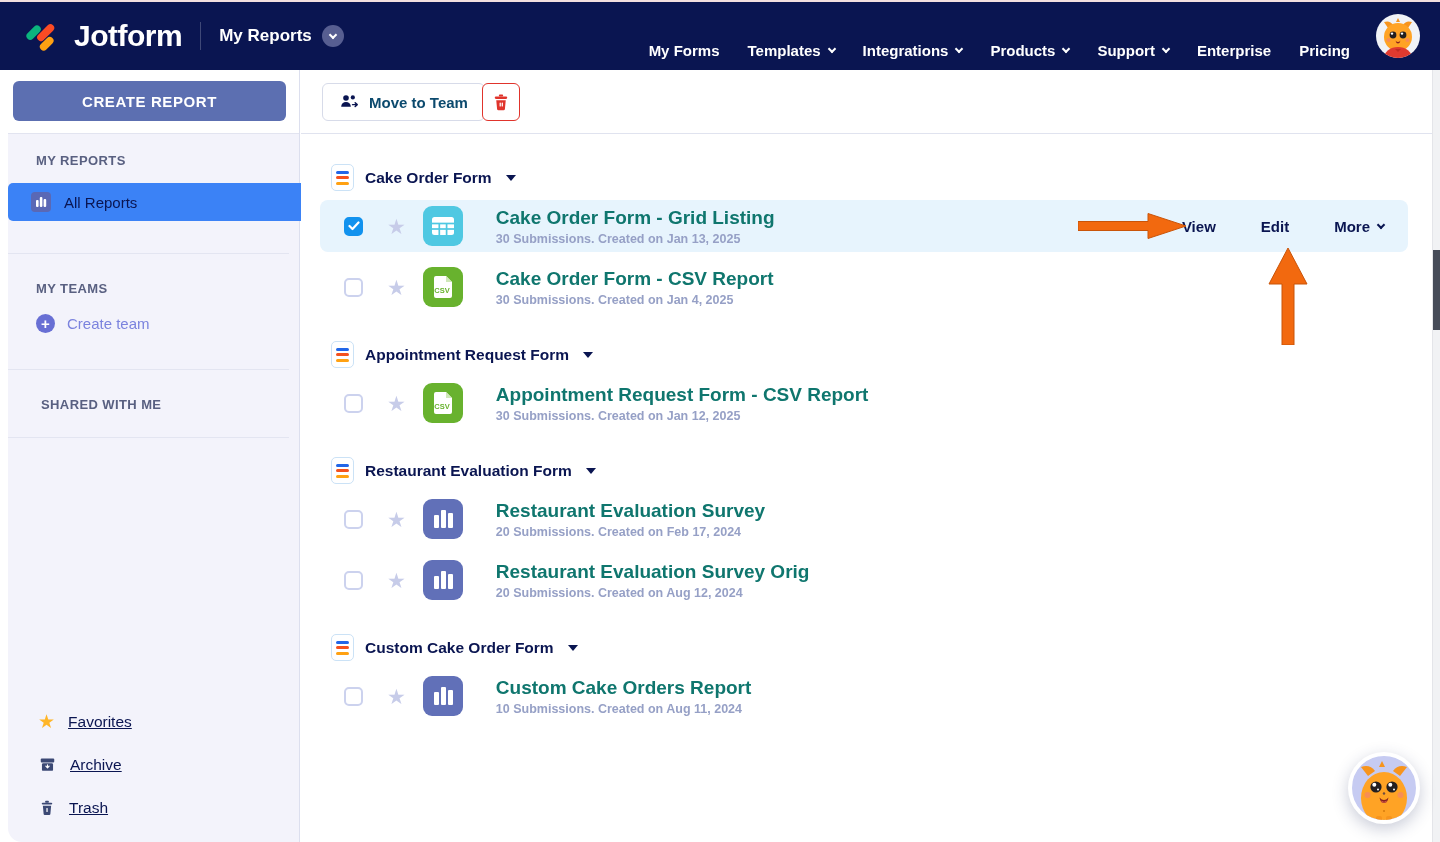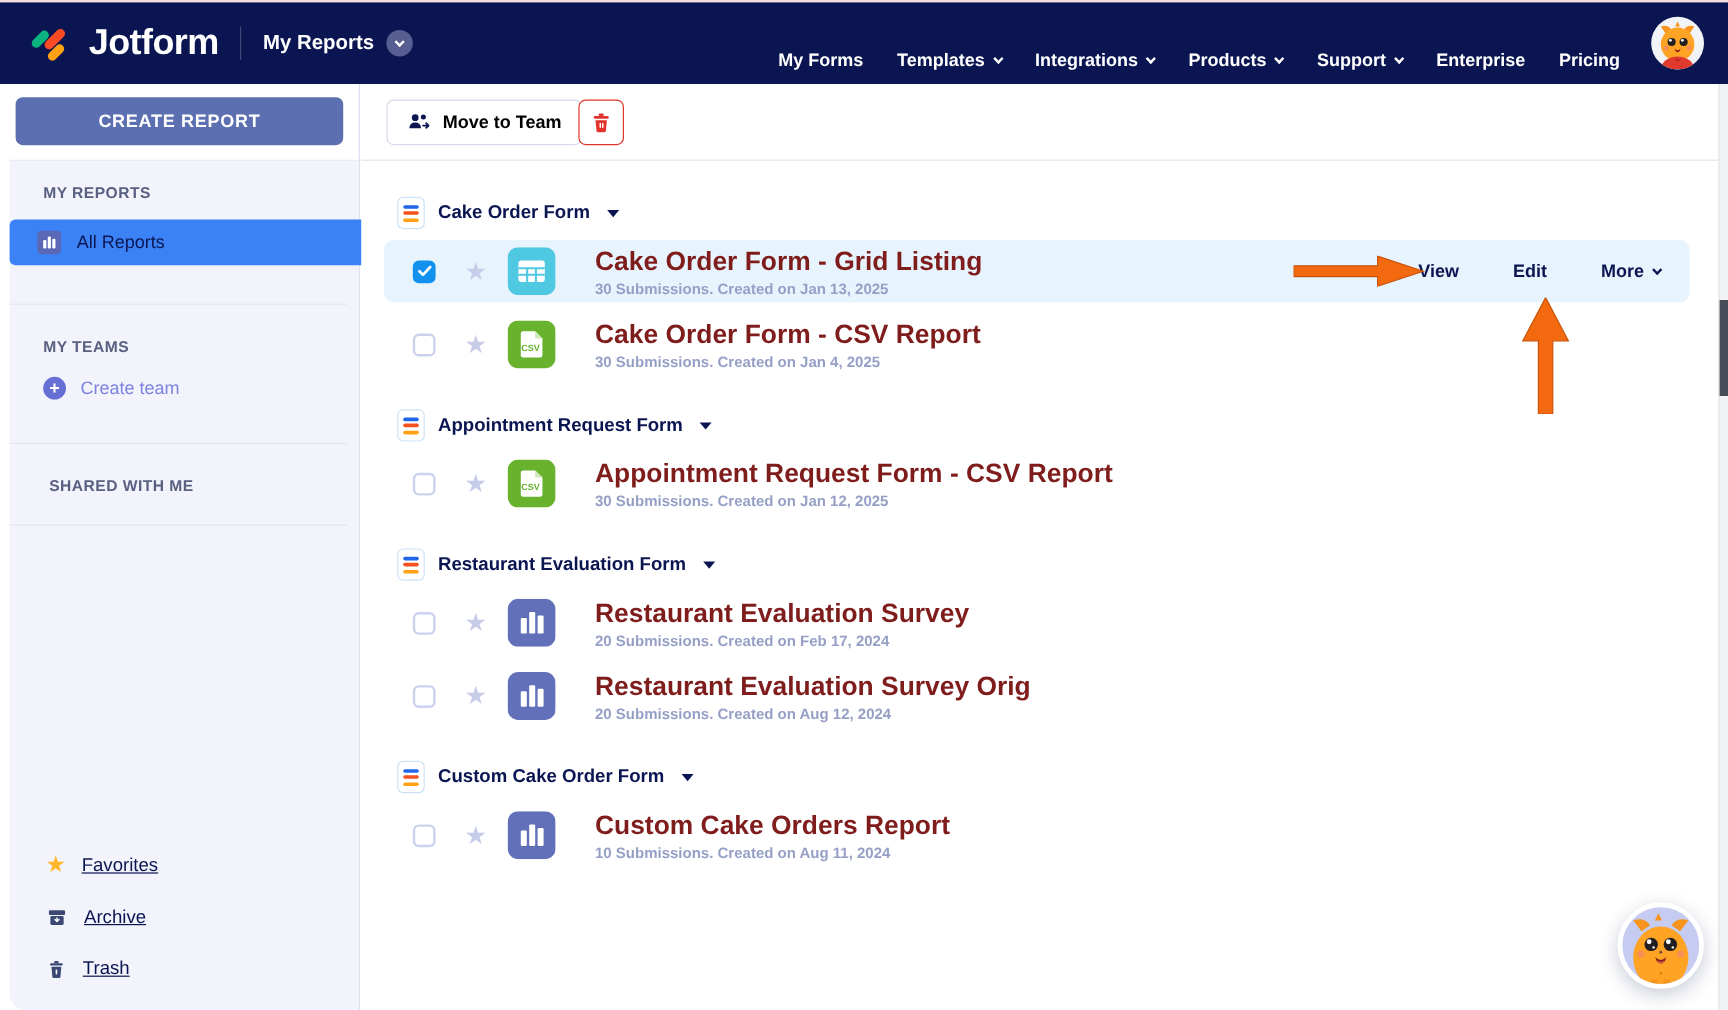--- a/index.html
+++ b/index.html
@@ -47,21 +47,21 @@
                  display:flex; align-items:center; justify-content:center; font-size:15px; font-weight:700; line-height:1; }
   .create-team .lbl { color:#7b83de; font-size:15px; font-weight:500; }
   .sb-bottom-item { position:absolute; left:30px; display:flex; align-items:center; gap:13px; cursor:pointer; }
   .sb-bottom-item .lbl { color:#0a1551; font-size:15.5px; font-weight:500;text-decoration:underline; }
   .fav-star { color:#ffb629; font-size:19px; line-height:1; }
 
   
   .main { position:absolute; top:70px; left:301px; right:0; bottom:0; background:#fff; }
   .move-btn { position:absolute; top:13px; left:21px; height:38px; padding:0 16px; background:#fff;
               border:1px solid #d7dbe9; border-radius:6px; display:flex; align-items:center; gap:9px;
-              color:#000000; font-family:inherit; font-size:15px; font-weight:600; cursor:pointer; }
+              color:#0c4a6e; font-family:inherit; font-size:15px; font-weight:600; cursor:pointer; }
   .trashtb-btn { position:absolute; top:13px; left:181px; width:38px; height:38px; background:#fff;
                  border:1px solid #e0342c; border-radius:6px; display:flex; align-items:center;
                  justify-content:center; cursor:pointer; }
   .toolbar-div { position:absolute; top:63px; left:0; right:0; height:1px; background:#e0e3ef; }
 
   .list { position:absolute; top:63px; left:0; right:12px; padding-top:31px; }
   .group { margin-bottom:0; }
   .group + .group { margin-top:28px; }
   .g-head { display:flex; align-items:center; gap:11px; height:27px; margin:0 0 9px 30px; cursor:pointer; }
   .gh-icon { width:23px; height:27px; background:#fff; border:1.5px solid #cbe2f6; border-radius:5px;
@@ -74,21 +74,21 @@
 
   .row { position:relative; height:52px; margin:0 20px 9px 19px; border-radius:8px;
          display:flex; align-items:center; }
   .row.selected { background:#e7f4fd; }
   .cb { width:19px; height:19px; border-radius:5px; border:2px solid #ccd2ee; background:#fff;
         margin-left:24px; flex:0 0 auto; cursor:pointer; display:flex; align-items:center; justify-content:center; }
   .cb.checked { background:#1292ee; border-color:#1292ee; }
   .row-star { margin-left:24px; color:#c7cce9; font-size:21px; line-height:1; cursor:pointer; flex:0 0 auto; }
   .r-icon { width:55px; height:40px; margin-left:17px; flex:0 0 auto; }
   .r-text { margin-left:18px; display:flex; flex-direction:column; gap:3px; }
-  .r-title { color:#7f1d1d; font-size:22px; font-weight:700; cursor:pointer;text-align:center; }
+  .r-title { color:#0f766e; font-size:19px; font-weight:700; cursor:pointer;text-align:center; }
   .r-meta { color:#96a0c6; font-size:12.5px; font-weight:700; }
   .r-actions { position:absolute; right:24px; top:0; height:100%; display:flex; align-items:center; gap:45px; }
   .act { color:#0a1551; font-size:15px; font-weight:700; cursor:pointer; display:flex; align-items:center; gap:8px; }
   .act .chev { color:#0a1551; width:6px; height:6px; }
 
   
   .ann { position:absolute; pointer-events:none; }
 
   
   .scroll-track { position:absolute; top:70px; right:0; width:8px; bottom:0; background:#f1f2f4;

